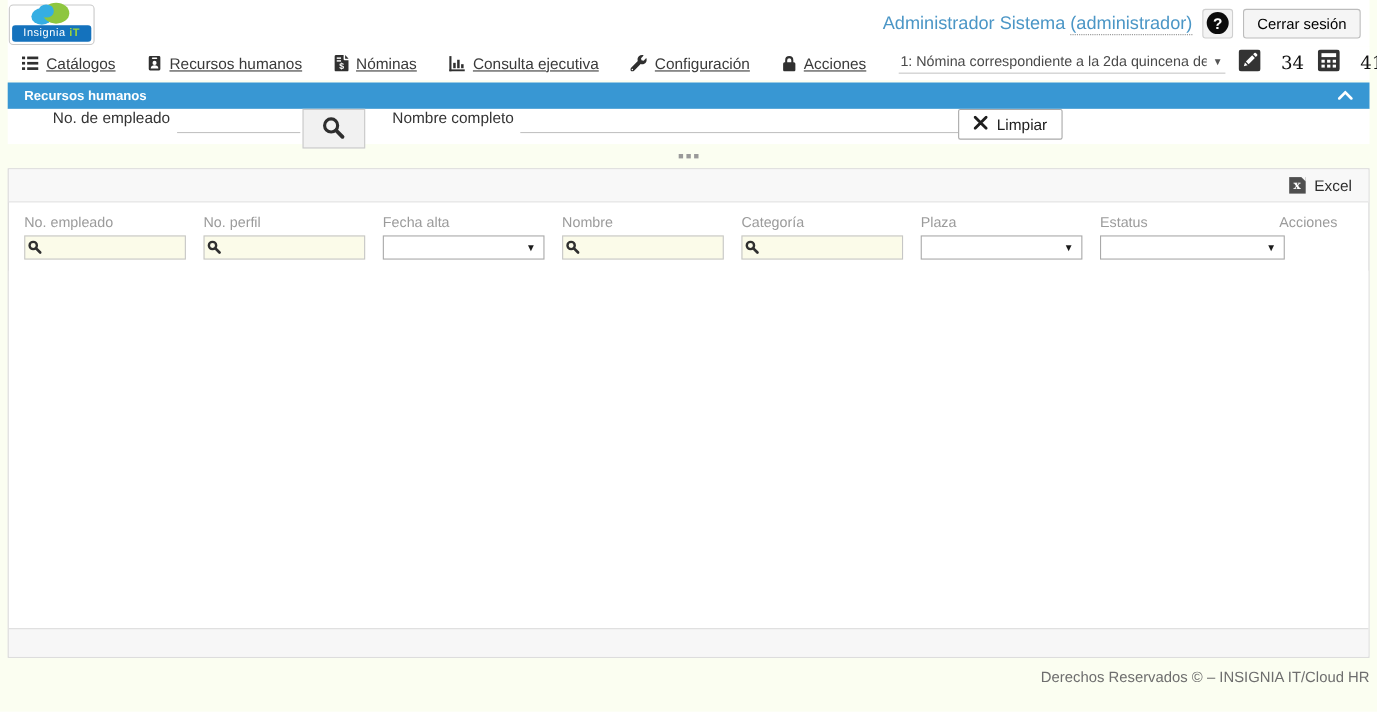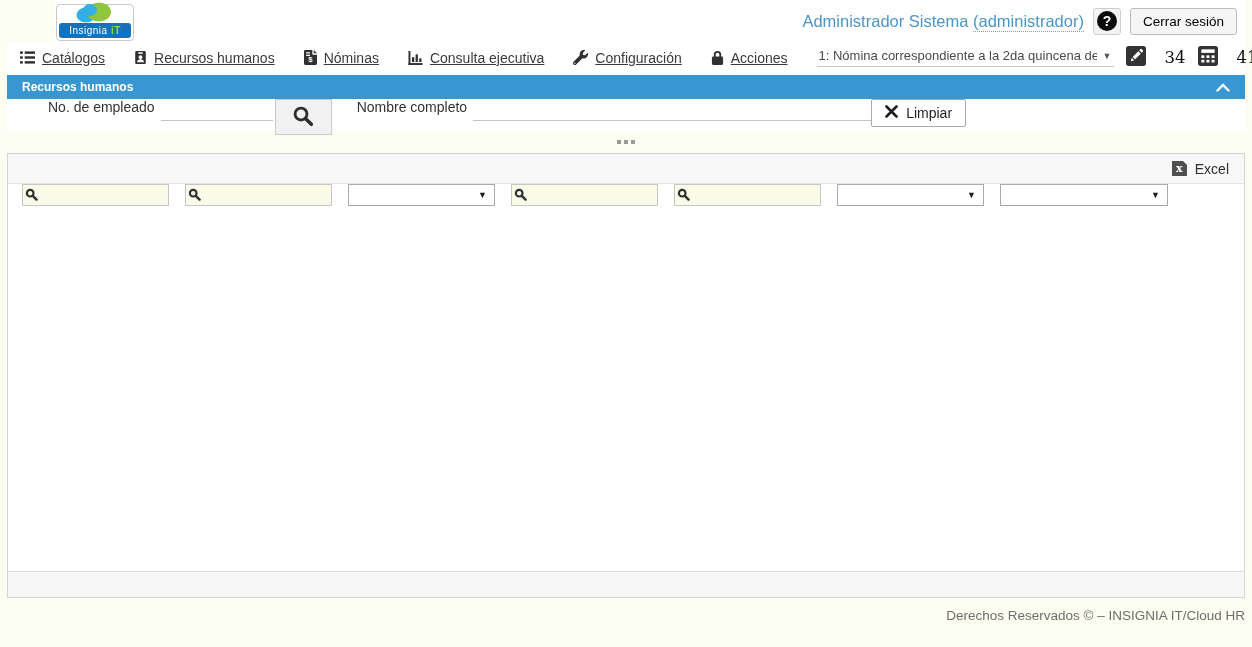--- a/index.html
+++ b/index.html
@@ -5,21 +5,21 @@
   * { box-sizing: border-box; margin: 0; padding: 0; }
   html,body { width: 1252px; height: 647px; }
   body {
     background: #fbfef1;
     font-family: "Liberation Sans", sans-serif;
     overflow: hidden;
   }
   .page { margin: 0 7px; width: 1238px; }
 
   
-  .header { height: 42px; background: #fff; display: flex; align-items: center; position: relative; margin-left: 48px; }
+  .header { height: 42px; background: #fff; display: flex; align-items: center; position: relative; }
   .logo-badge {
     width: 78px; height: 37px; margin: 3px 0 0 1px;
     border: 1px solid #c9c9c9; border-radius: 4px; background: #fff;
     position: relative; flex: 0 0 auto;
   }
   .logo-cloud { position: absolute; top: -4px; left: 16px; }
   .logo-bar {
     position: absolute; left: 2px; right: 2px; bottom: 2px; height: 15px;
     background: #1472bd; border-radius: 3px; color: #fff;
     font-size: 10px; line-height: 15px; text-align: center; letter-spacing: .5px;
@@ -301,20 +301,30 @@
   </div>
 
   <div class="table-panel">
     <div class="table-toolbar">
       <span class="excel-btn">
         <span class="excel-ic">x</span>
         <span>Excel</span>
       </span>
     </div>
 
+    <div class="grid-row col-headers">
+      <span class="col-header">No. empleado</span>
+      <span class="col-header">No. perfil</span>
+      <span class="col-header">Fecha alta</span>
+      <span class="col-header">Nombre</span>
+      <span class="col-header">Categoría</span>
+      <span class="col-header">Plaza</span>
+      <span class="col-header">Estatus</span>
+      <span class="col-header">Acciones</span>
+    </div>
 
     <div class="grid-row filter-row">
       <span class="filter-wrap">
         <span class="filter-mag">
             <svg width="13" height="13" viewBox="0 0 18 18" fill="none" stroke="currentColor">
               <circle cx="7.2" cy="7.2" r="4.6" stroke-width="3"></circle>
               <path d="M10.8 10.8L16 16" stroke-width="3.4" stroke-linecap="round"></path>
             </svg>
           </span>
         <input class="filter-input" value="" style="">

